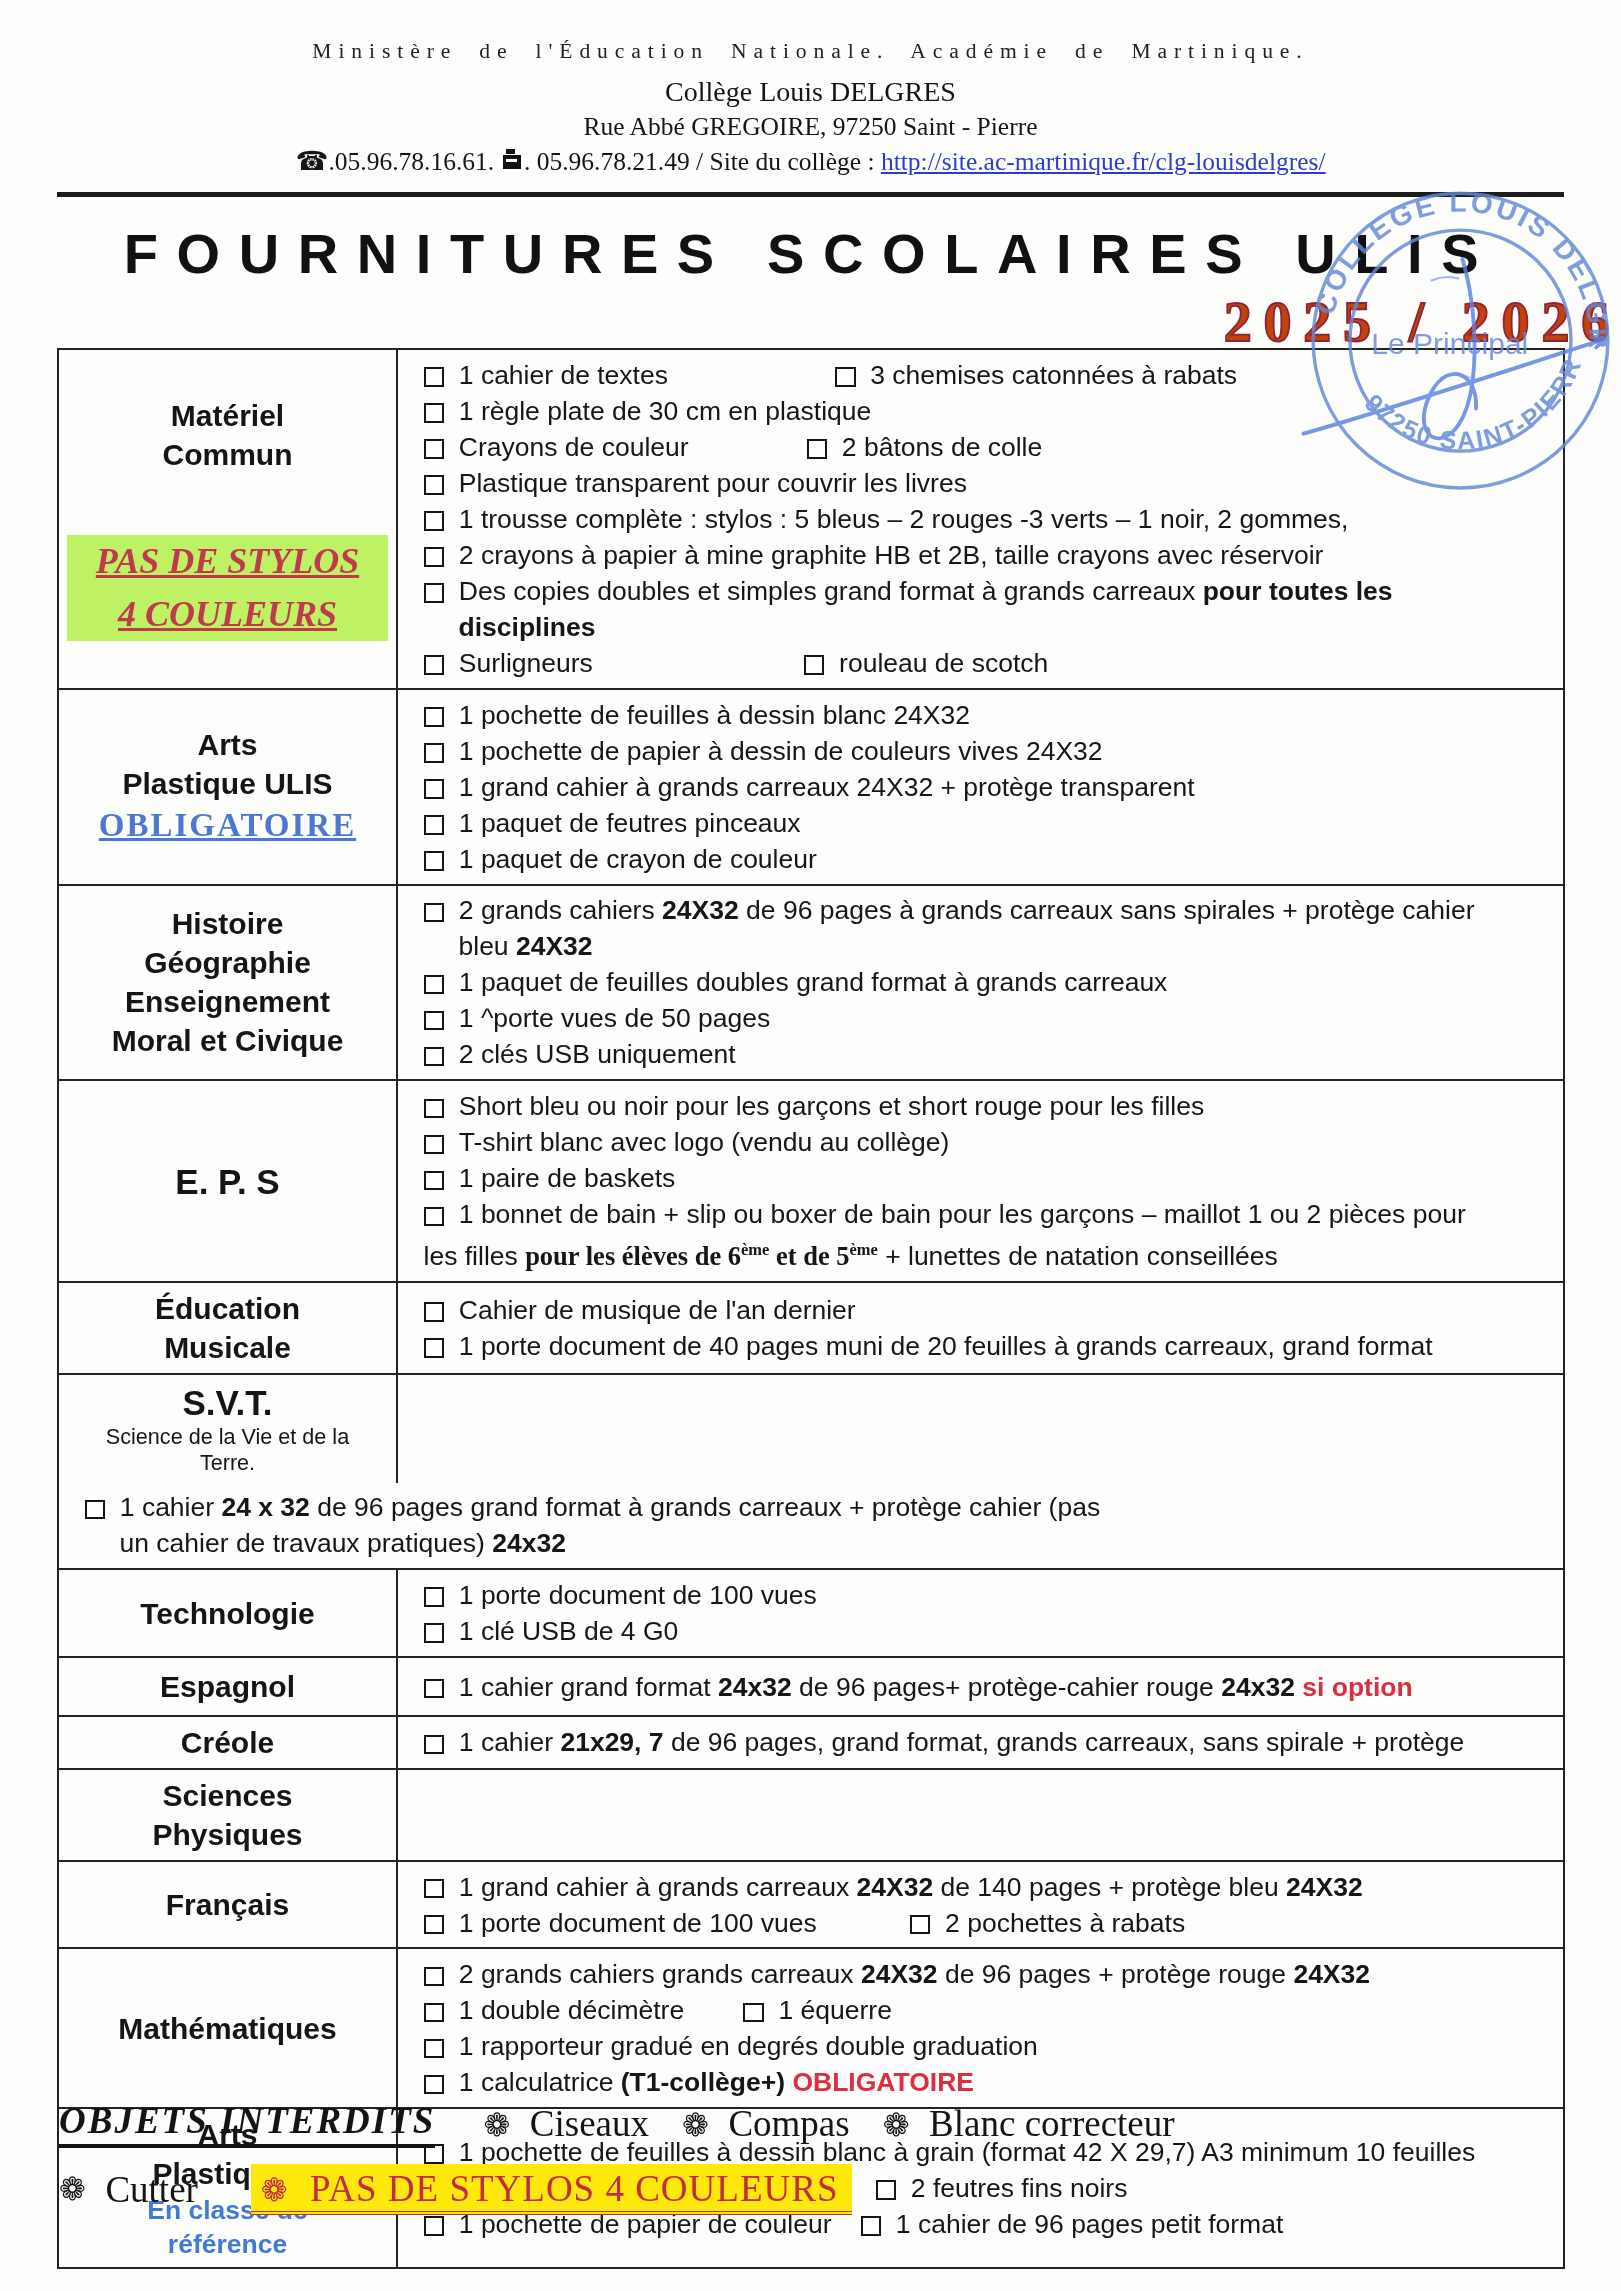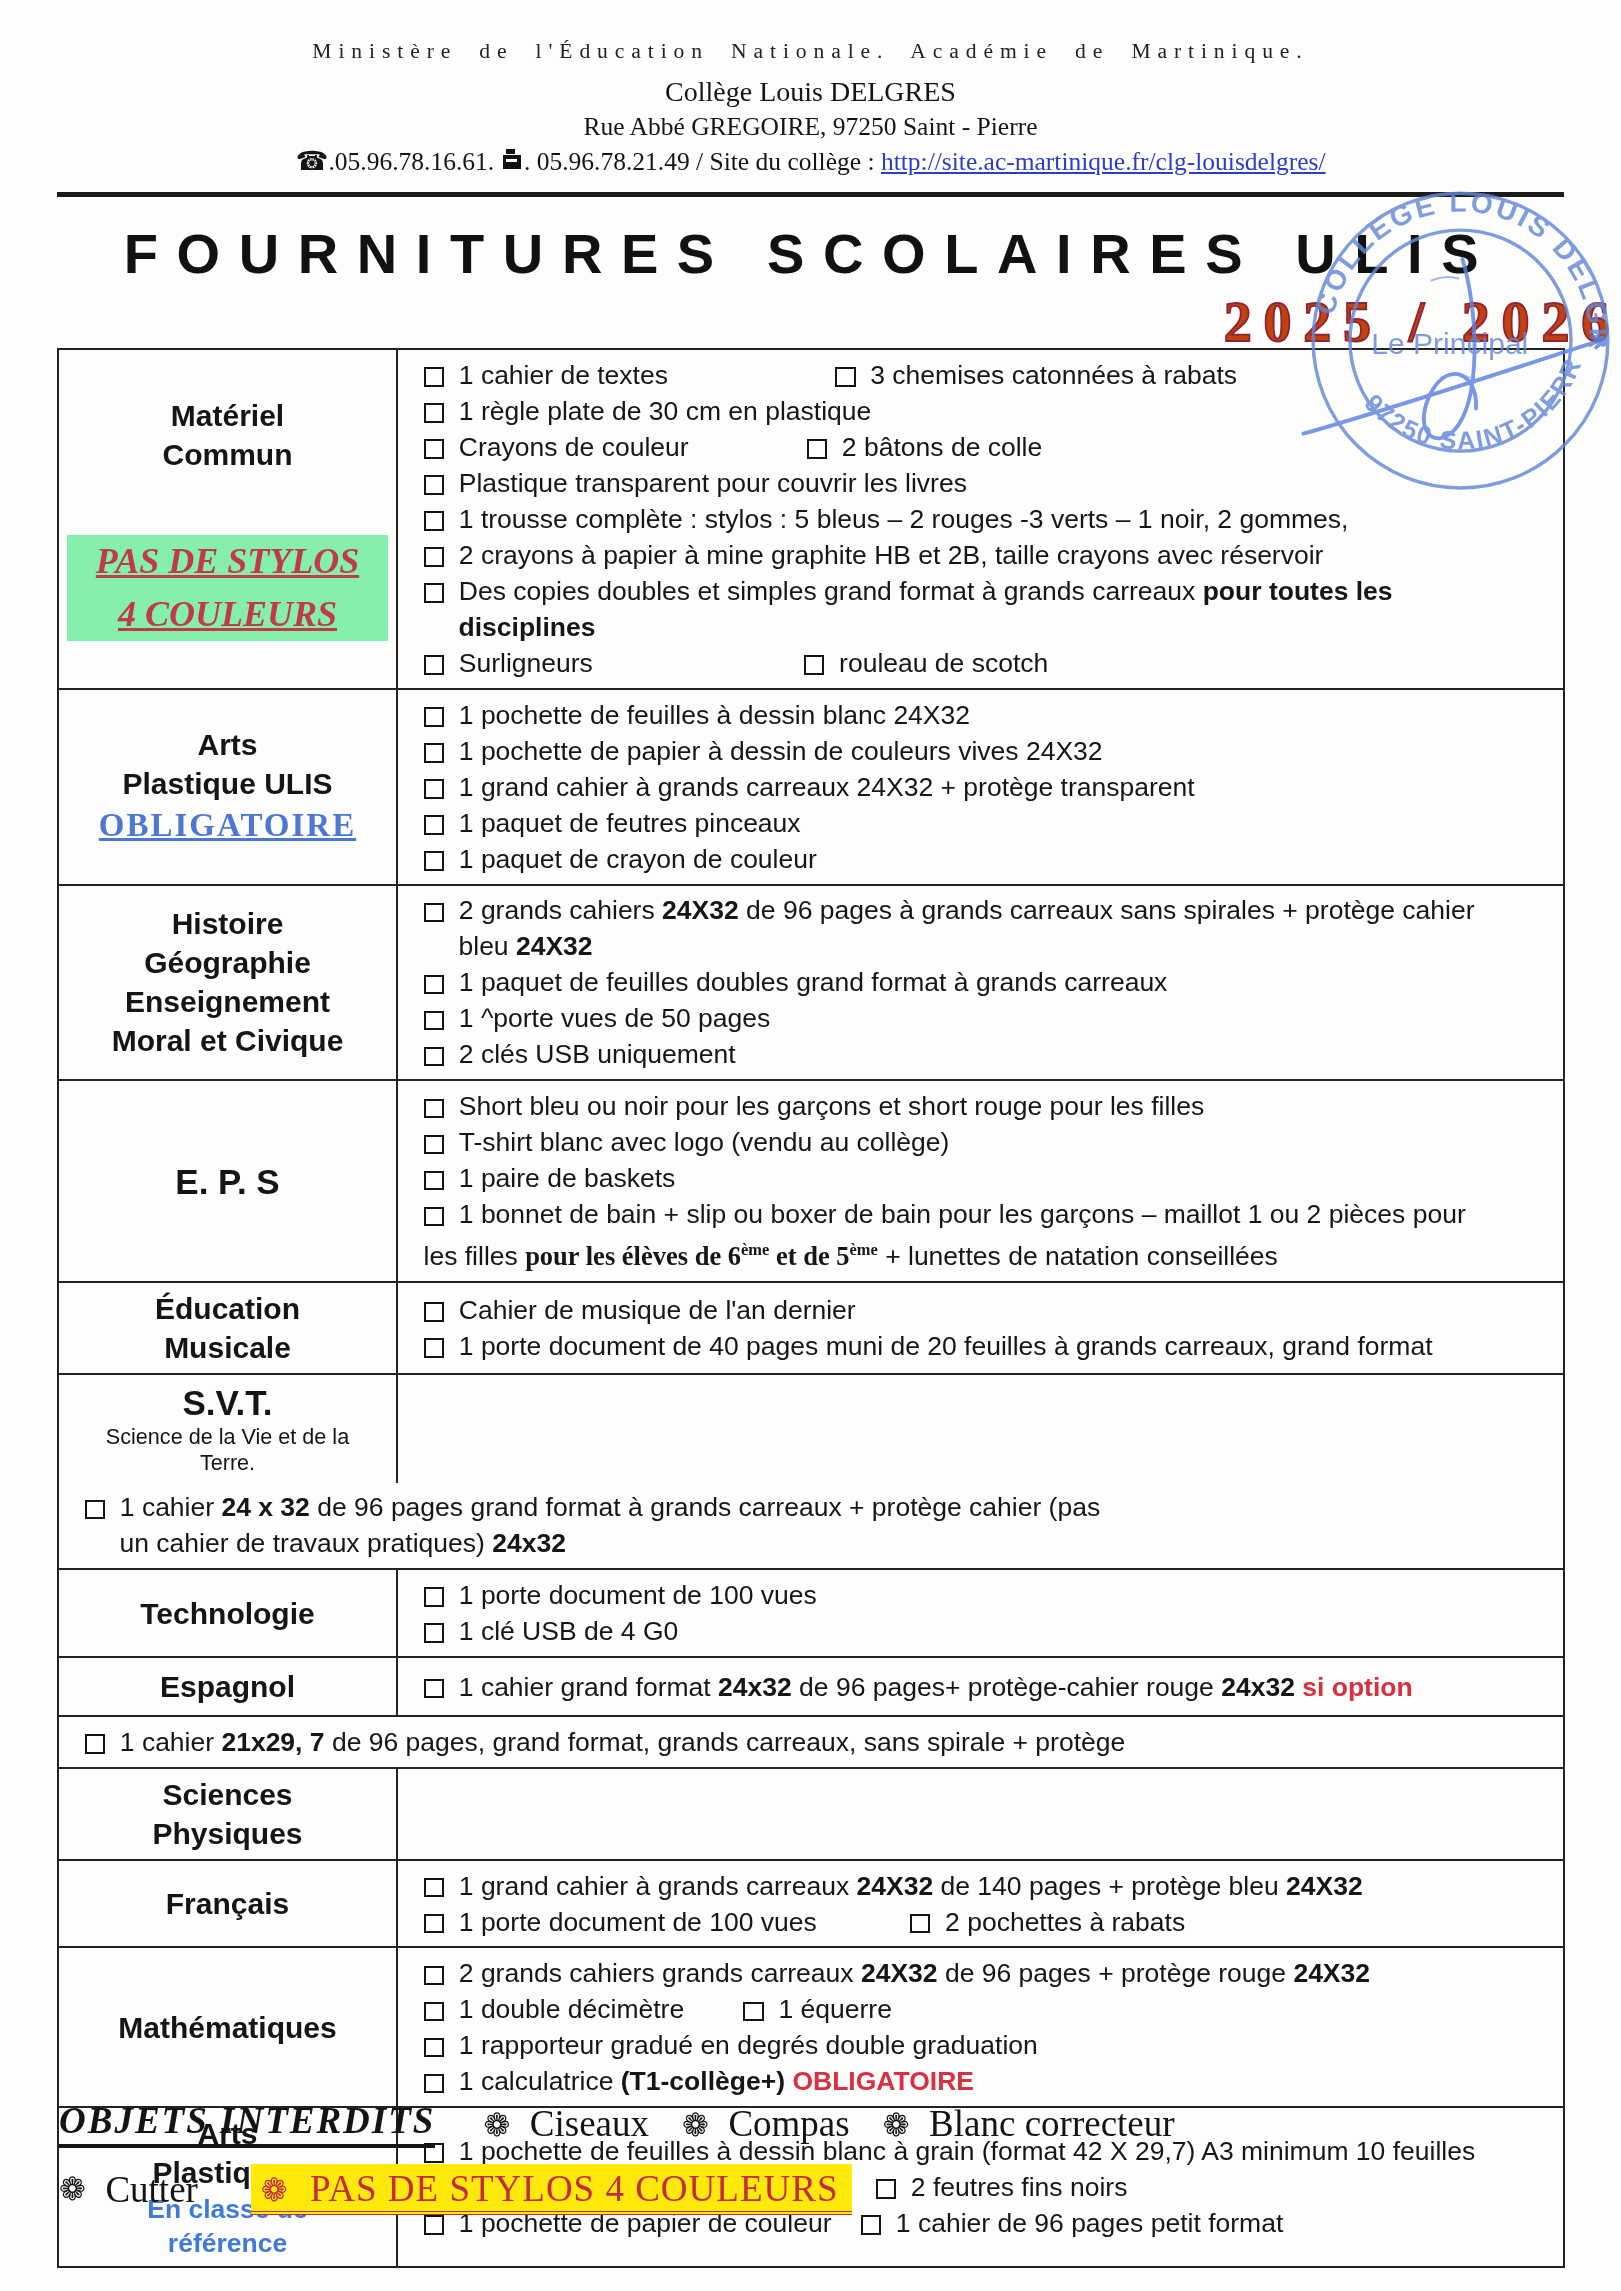--- a/index.html
+++ b/index.html
@@ -45,21 +45,21 @@
   .red{color:#d92f40;font-weight:bold;}
   .sup{vertical-align:super;font-size:0.62em;}
   .serif{font-family:"Liberation Serif",serif;}
 
   .lab{width:100%;}
   .lab-b{font-size:30px;font-weight:bold;line-height:39px;}
   .lab-big{font-size:35px;font-weight:bold;line-height:43px;}
   .lab-small{font-size:21.6px;line-height:26.5px;font-weight:normal;}
   .lab-gap{height:61px;}
   .lab-warn{display:block;font-family:"Liberation Serif",serif;font-style:italic;font-weight:bold;
-            font-size:36px;line-height:53px;color:#c03a4e;background:#86efac;
+            font-size:36px;line-height:53px;color:#c03a4e;background:#bef264;
             text-decoration:underline;text-decoration-thickness:2.9px;text-decoration-color:#c03a4e;}
   .lab-blueo{font-family:"Liberation Serif",serif;font-weight:bold;font-size:33px;line-height:45px;
              color:#4d78d2;letter-spacing:2px;text-decoration:underline;
              text-decoration-thickness:2.9px;text-decoration-color:#4d78d2;}
   .lab-blue{font-size:26.5px;font-weight:bold;color:#3f7ad6;line-height:34px;}
 
   
   .footer{position:absolute;left:59px;top:2099px;width:1504px;
           font-family:"Liberation Serif",serif;font-size:37px;color:#141414;}
   .fline{display:flex;align-items:center;flex-wrap:wrap;}
@@ -210,20 +210,23 @@
       </div>
       <div class="table-row" style="min-height: 57px;">
         <div class="row-label-cell">
           <div class="lab lab-b">Espagnol</div>
         </div>
         <div class="row-items">
           <div class="item-line"><span class="cb"></span><span class="tx">1 cahier grand format </span><span class="tx b">24x32</span><span class="tx"> de 96 pages+ protège-cahier rouge </span><span class="tx b">24x32</span><span class="tx"> </span><span class="tx red">si option</span></div>
         </div>
       </div>
       <div class="table-row" style="min-height: 43px;">
+        <div class="row-label-cell">
+          <div class="lab lab-b">Créole</div>
+        </div>
         <div class="row-items">
           <div class="item-line"><span class="cb"></span><span class="tx">1 cahier </span><span class="tx b">21x29, 7</span><span class="tx"> de 96 pages, grand format, grands carreaux, sans spirale + protège</span></div>
         </div>
       </div>
       <div class="table-row" style="min-height: 85px;">
         <div class="row-label-cell">
           <div class="lab lab-b">Sciences</div>
           <div class="lab lab-b">Physiques</div>
         </div>
       </div>

